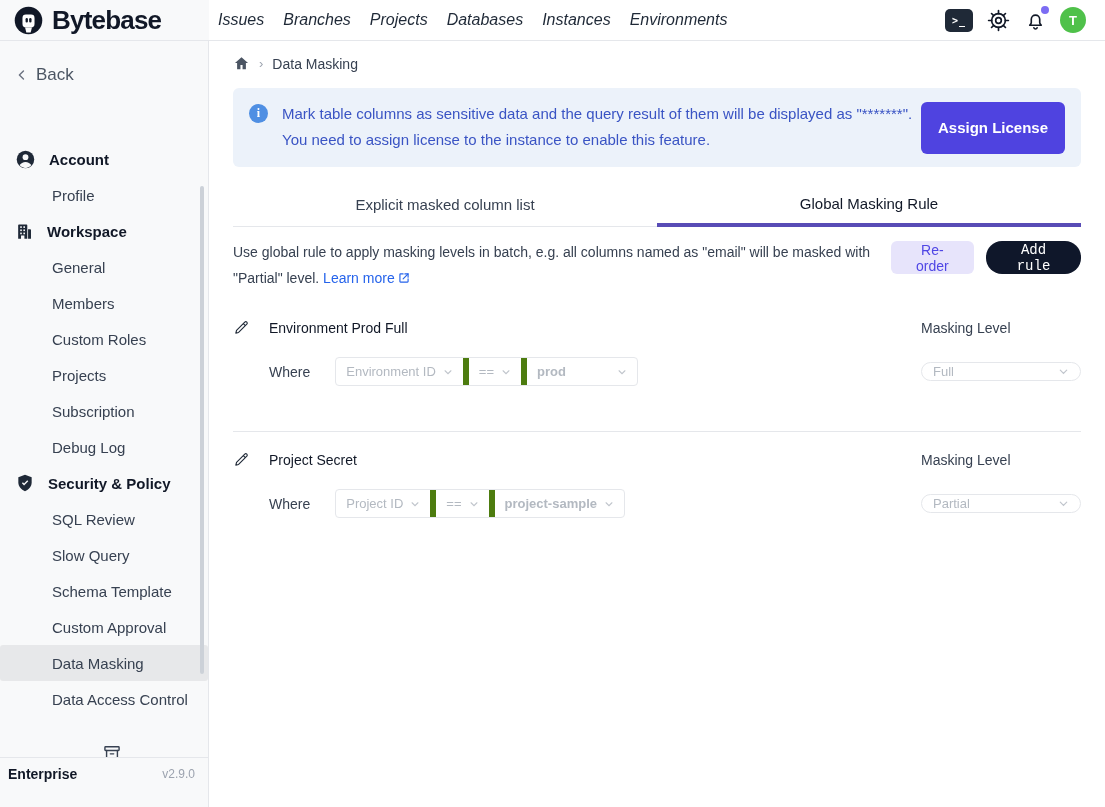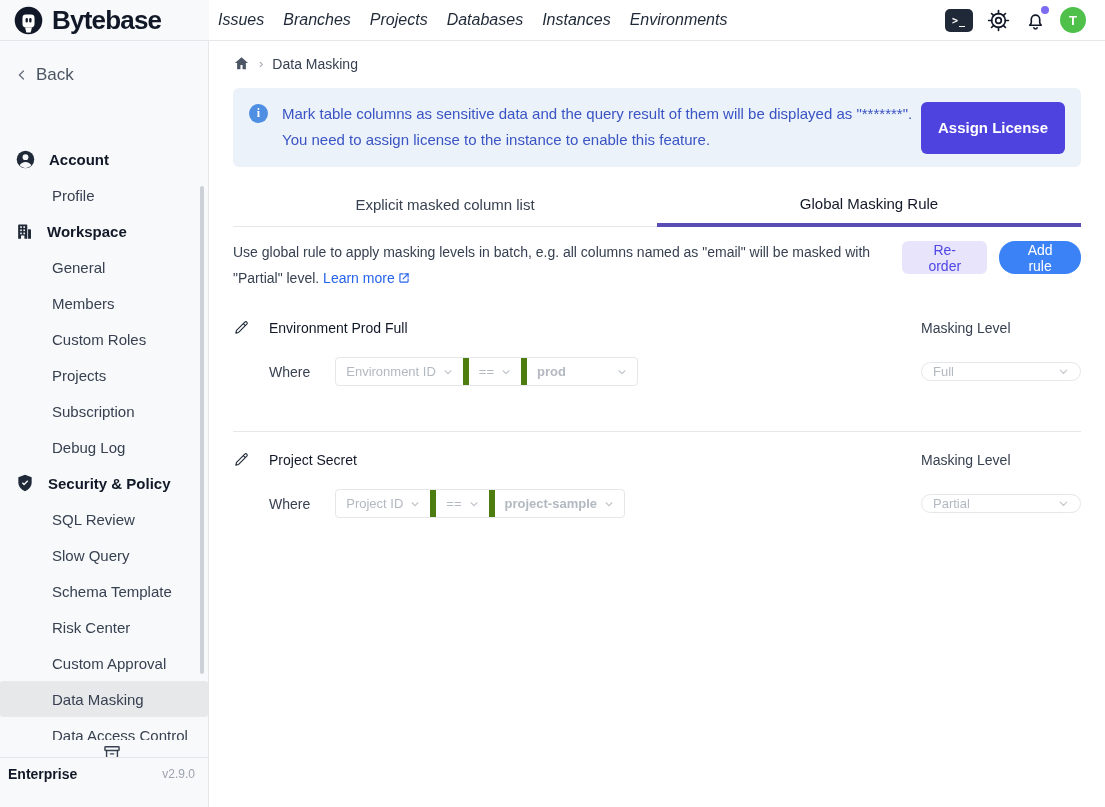--- a/index.html
+++ b/index.html
@@ -65,22 +65,22 @@
   .tab { flex:1; height:44px; display:flex; align-items:center; justify-content:center;
          font-size:15px; color:#374151; border-bottom:1px solid #e5e7eb; cursor:pointer; }
   .tab.active { border-bottom:4px solid #584cb6; color:#111827; }
 
   .rules-header { display:flex; margin:12px 24px 0; }
   .rules-desc { width:672px; font-size:14px; line-height:26px; color:#374151; }
   .learn-more { color:#2563eb; cursor:pointer; white-space:nowrap; }
   .rules-actions { margin-left:auto; display:flex; gap:12px; align-items:flex-start; padding-top:2px; }
   .btn-secondary { height:33px; padding:0 15px; border:none; border-radius:6px; background:#e7e4fb;
                    color:#4f46e5; font-size:14px; cursor:pointer; font-family:inherit; }
-  .btn-primary { height:33px; padding:0 15px; border:none; border-radius:16px; background:#3b82f6;
-                 color:#fff; font-size:14px; font-weight:500; cursor:pointer; font-family:Liberation Sans, sans-serif; }
+  .btn-primary { height:33px; padding:0 15px; border:none; border-radius:16px; background:#0f172a;
+                 color:#fff; font-size:14px; font-weight:500; cursor:pointer; font-family:Liberation Mono, monospace; }
 
   .rule-card { margin:28px 24px 0; }
   .rule-title-row { display:flex; align-items:center; }
   .rule-title { margin-left:19px; font-size:14px; font-weight:500; color:#111827; }
   .masking-label { margin-left:auto; width:160px; font-size:14px; color:#374151; }
   .rule-where-row { display:flex; align-items:center; margin-top:21px; }
   .where-label { margin-left:36px; font-size:14px; color:#374151; }
   .cond-group { display:flex; margin-left:25px; border:1px solid #e5e7eb; border-radius:4px;
                 background:#fff; height:29px; align-items:stretch; }
   .cond-seg { display:flex; align-items:center; gap:7px; padding:0 10px; font-size:13px;
@@ -194,21 +194,20 @@
           <svg width="20" height="20" viewBox="0 0 24 24">
             <path fill="#1f2937" d="M12 2l8 3v6.2c0 5-3.4 8.7-8 10.8-4.6-2.1-8-5.8-8-10.8V5l8-3z"></path>
             <path fill="#f8f9fa" d="M10.9 15l-2.6-2.6 1.2-1.2 1.4 1.4 3.8-3.8 1.2 1.2L10.9 15z"></path>
           </svg>
         </span>
         <span>Security &amp; Policy</span>
       </div>
       <div class="side-item">SQL Review</div>
       <div class="side-item">Slow Query</div>
       <div class="side-item">Schema Template</div>
-      <div class="side-item">Risk Center</div>
       <div class="side-item">Custom Approval</div>
       <div class="side-item active">Data Masking</div>
       <div class="side-item">Data Access Control</div>
 
     </div>
 
     <div class="side-scrollbar"></div>
 
     <div class="archive-row">
       <span>

